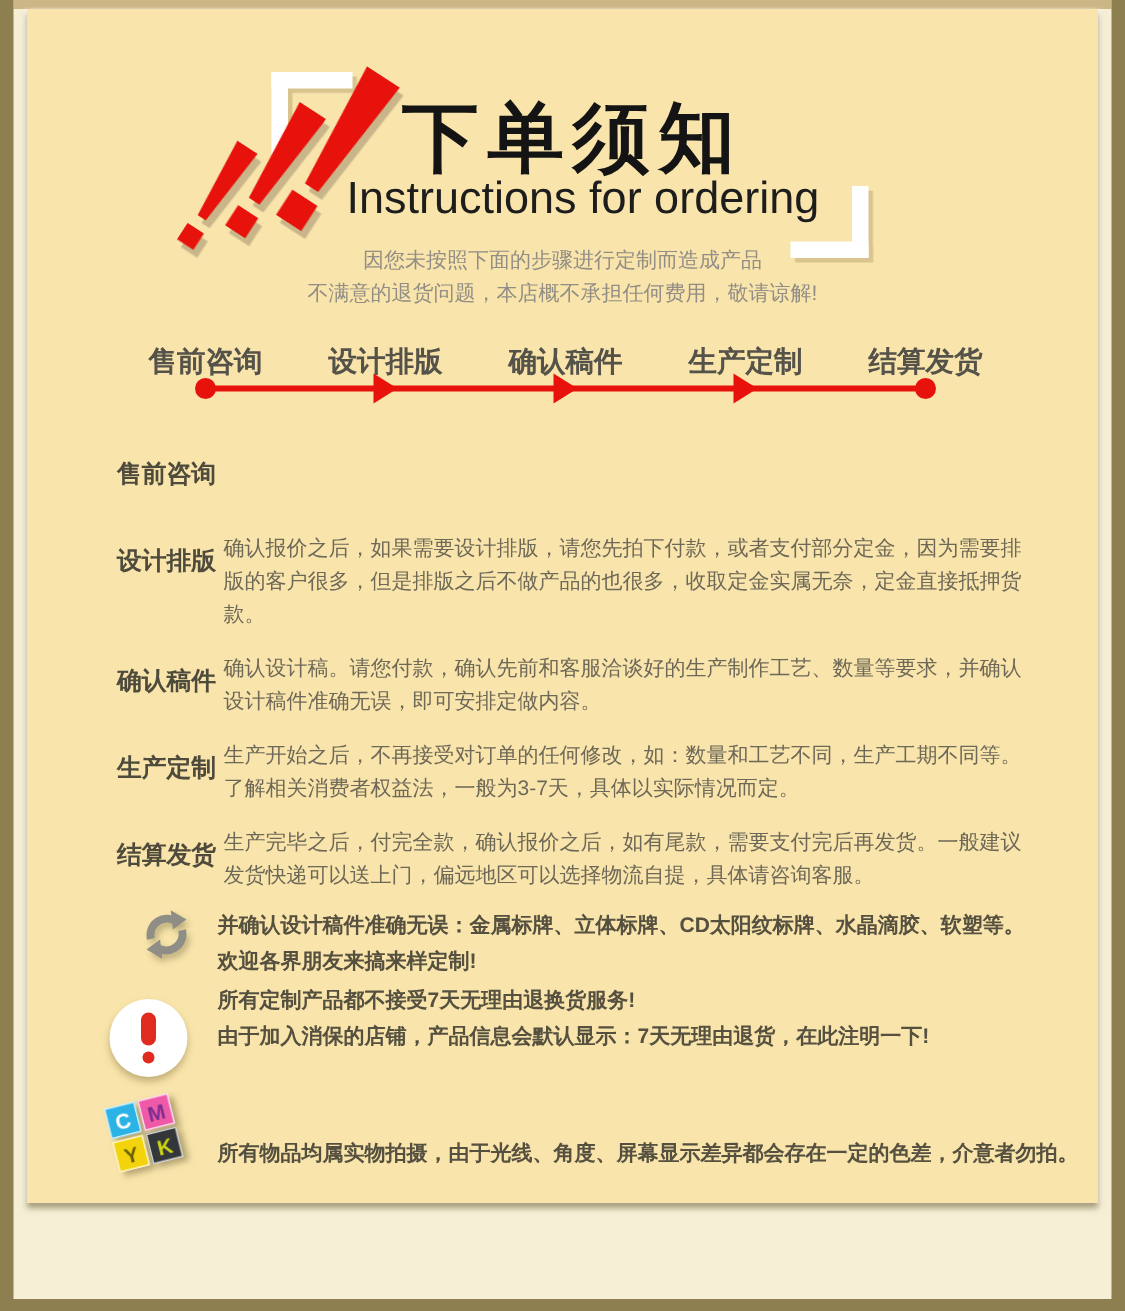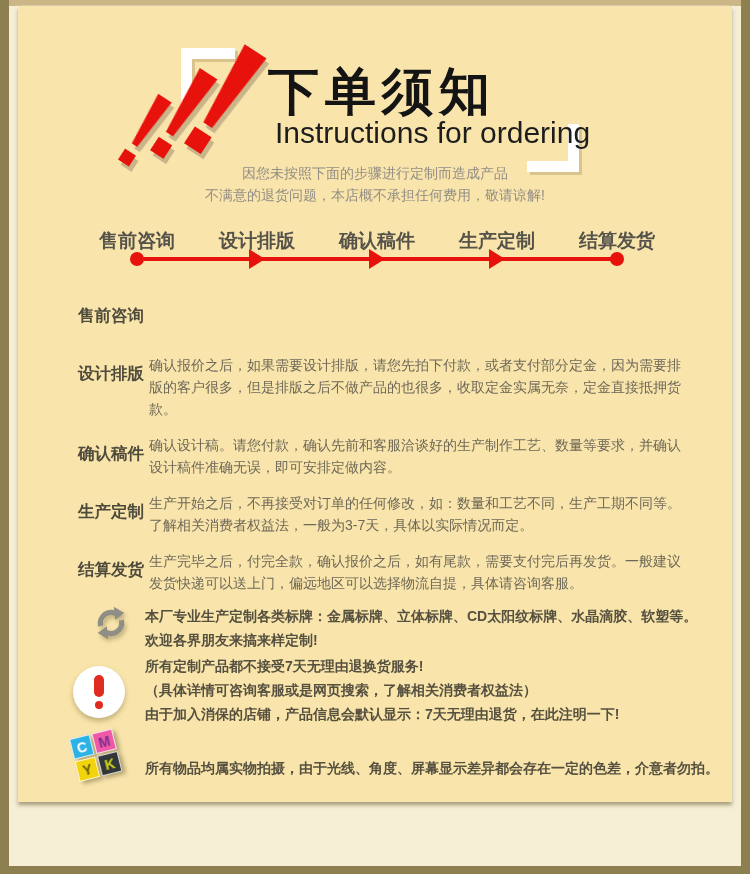--- a/index.html
+++ b/index.html
@@ -43,21 +43,21 @@
   .excl2 .bar { width:21px; height:72px; } .excl2 .dot { width:16px; height:16px; }
   .excl3 { left:193px; top:36px; transform:rotate(33deg); }
   .excl3 .bar { width:26px; height:88px; } .excl3 .dot { width:20px; height:20px; }
 
   .title {
     position:absolute; left:250px; top:52px; z-index:2;
     font-size:51px; font-weight:700; color:#141414; letter-spacing:6px; white-space:nowrap;
   }
   .subtitle {
     position:absolute; left:213px; top:110px; z-index:2;
-    font-size:30px; color:#1d1d1d; letter-spacing:0; white-space:nowrap;margin-left:44px;
+    font-size:30px; color:#1d1d1d; letter-spacing:0; white-space:nowrap;
   }
   .intro { position:absolute; left:0; top:156px; width:714px; text-align:center;
     font-size:14px; line-height:22px; color:#928d85; }
 
   
   .tl-label { position:absolute; top:222px; transform:translateX(-50%);
     font-size:19px; font-weight:700; color:#55524a; white-space:nowrap; }
   .tl-line { position:absolute; left:119px; top:251px; width:480px; height:4px;
     background:#e8120c; border-radius:2px; }
   .tl-dot { position:absolute; top:246px; width:14px; height:14px; border-radius:50%; background:#e8120c; }
@@ -163,31 +163,30 @@
 
   <svg class="recycle" viewBox="0 0 40 40">
     <g fill="none" stroke="#8e8e86" stroke-width="5.5">
       <path d="M9 23 A11.5 11.5 0 0 1 27.5 11.5"></path>
       <path d="M31 17 A11.5 11.5 0 0 1 12.5 28.5"></path>
     </g>
     <polygon points="23,3 34,9.5 24.5,16.5" fill="#8e8e86"></polygon>
     <polygon points="17,37 6,30.5 15.5,23.5" fill="#8e8e86"></polygon>
   </svg>
   <div class="note-text note1-text">
-    <div>本厂专业生产定制各类标牌：金属标牌、立体标牌、CD太阳纹标牌、水晶滴胶、软塑等。</div>
+    <div>并确认设计稿件准确无误：金属标牌、立体标牌、CD太阳纹标牌、水晶滴胶、软塑等。</div>
     <div>欢迎各界朋友来搞来样定制!</div>
   </div>
 
   <div class="alert">
     <div class="a-bar"></div>
       <div class="a-dot"></div>
   </div>
   <div class="note-text note2-text">
     <div>所有定制产品都不接受7天无理由退换货服务!</div>
-    <div>（具体详情可咨询客服或是网页搜索，了解相关消费者权益法）</div>
     <div>由于加入消保的店铺，产品信息会默认显示：7天无理由退货，在此注明一下!</div>
   </div>
 
   <div class="cmyk">
     <div class="cmyk-grid">
       <div class="chip chip-c">C</div>
       <div class="chip chip-m">M</div>
       <div class="chip chip-y">Y</div>
       <div class="chip chip-k">K</div>
     </div>

